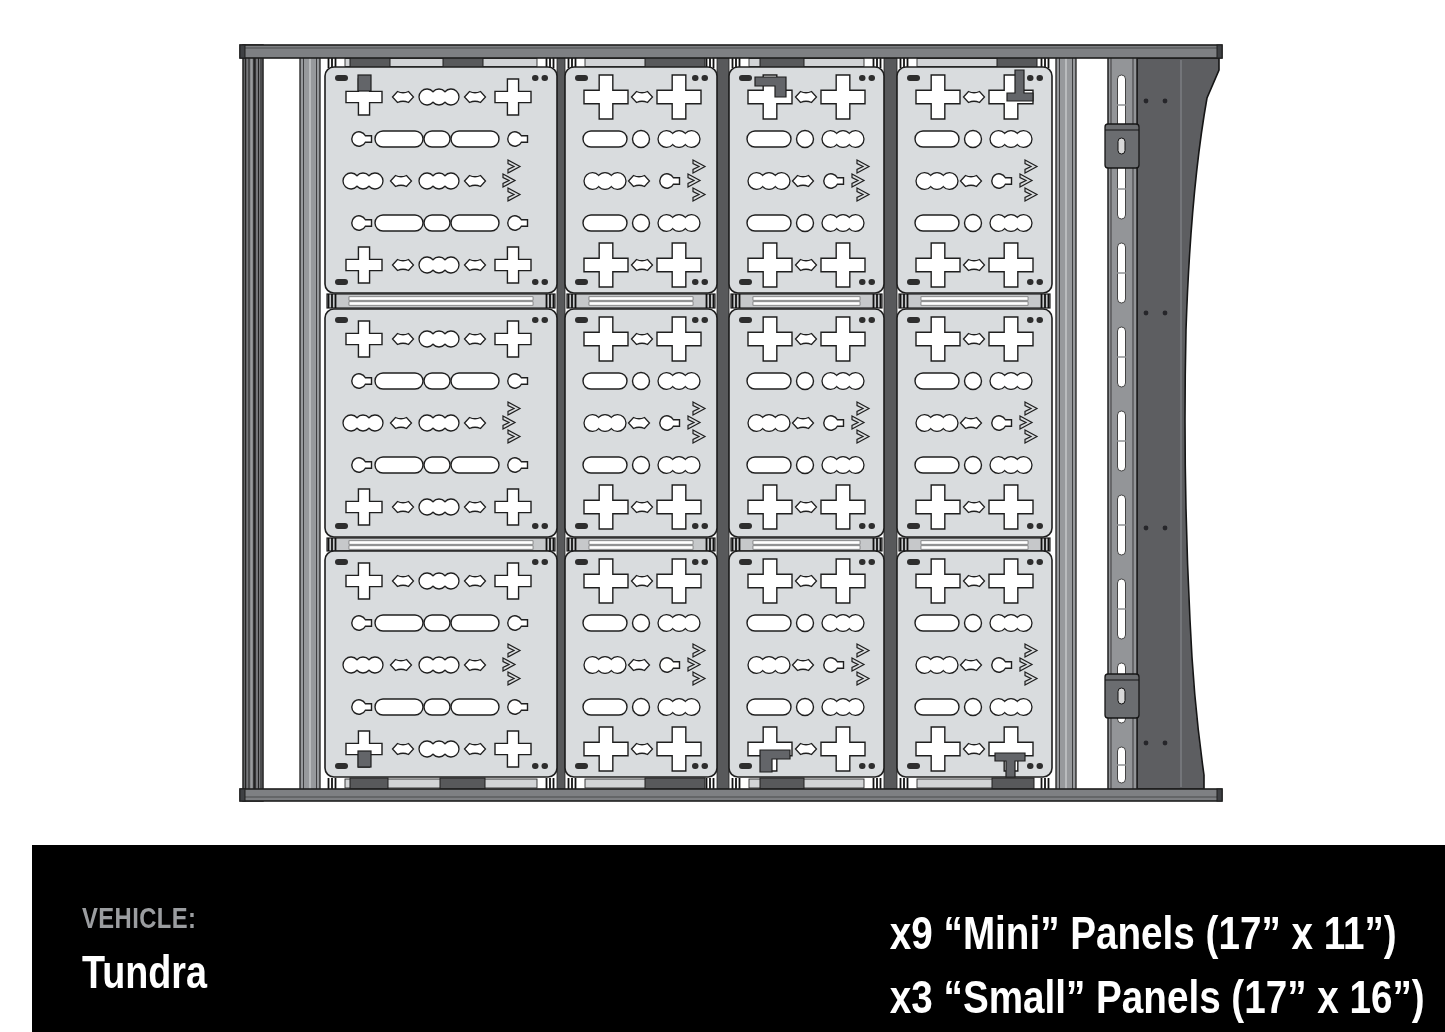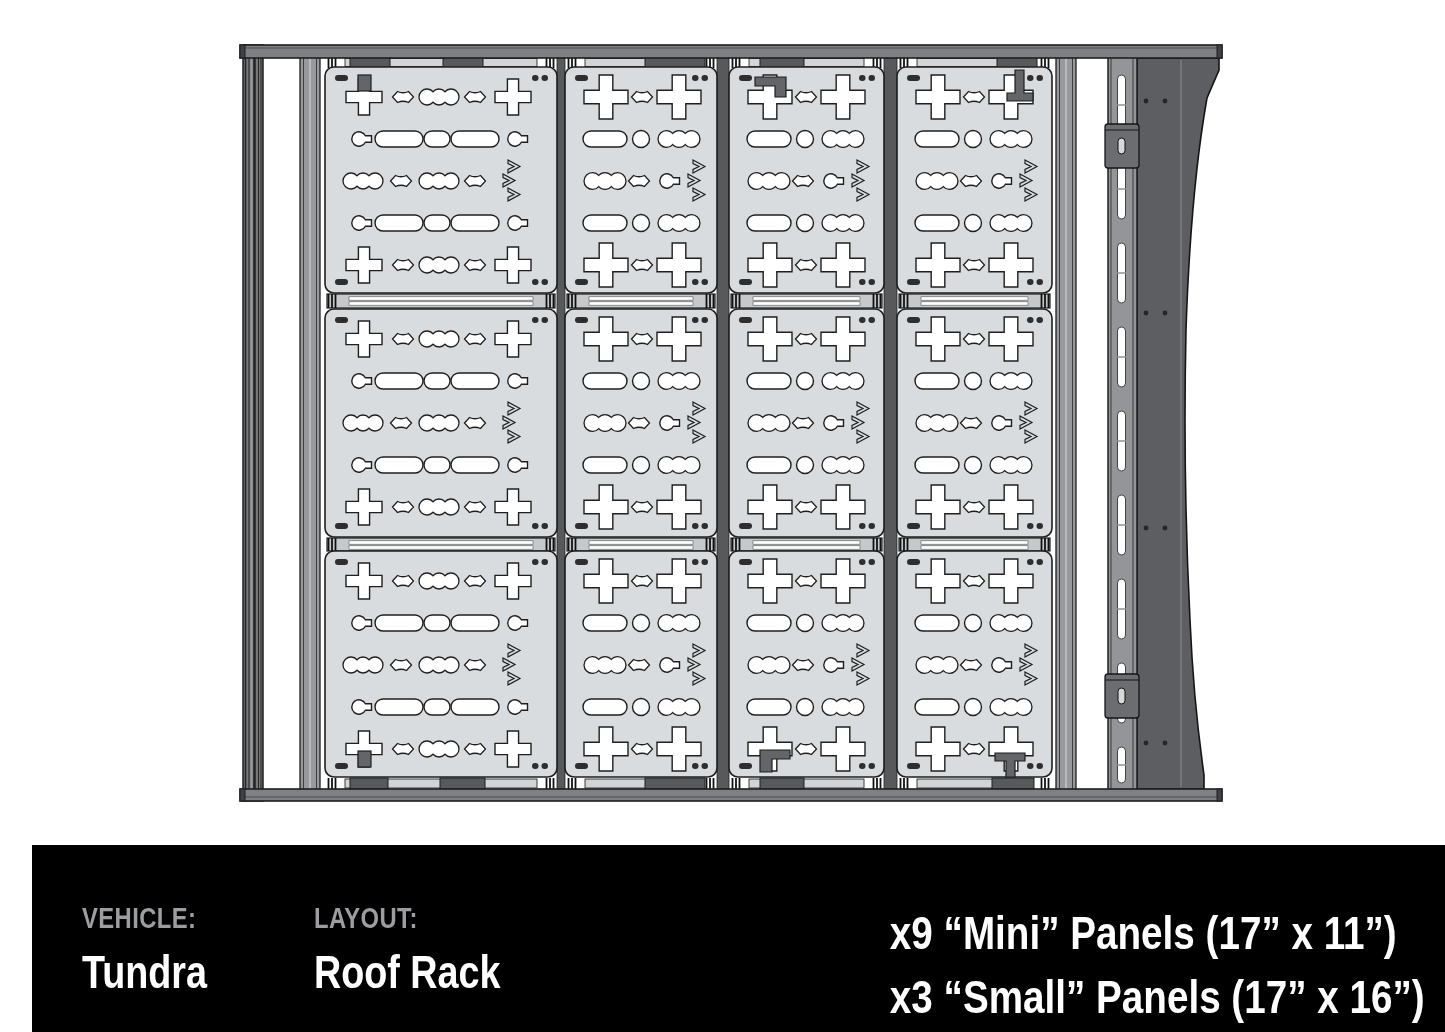--- a/index.html
+++ b/index.html
@@ -599,21 +599,17 @@
         <rect x="1118" y="688" width="7" height="16" fill="#d8d8d8" stroke="#111" stroke-width="1" rx="3.5"></rect>
       </g>
     </svg>
 </div>
 
 <div id="footer" style="background: rgb(0, 0, 0); margin-left: 32px;">
   <div class="info-group" id="vehicle-group">
     <div class="info-label" style="color: rgb(155, 157, 160);">VEHICLE:</div>
     <div class="info-value" style="color: rgb(255, 255, 255);">Tundra</div>
   </div>
-  <div class="info-group" id="layout-group">
-    <div class="info-label" style="color: rgb(155, 157, 160);">LAYOUT:</div>
-    <div class="info-value" style="color: rgb(255, 255, 255);">Roof Rack</div>
-  </div>
   <div id="panel-counts">
     <div class="count-line" style="color: rgb(255, 255, 255);">x9 “Mini” Panels (17” x 11”)</div>
     <div class="count-line" style="color: rgb(255, 255, 255);">x3 “Small” Panels (17” x 16”)</div>
   </div>
 </div>
 
 </body></html>

